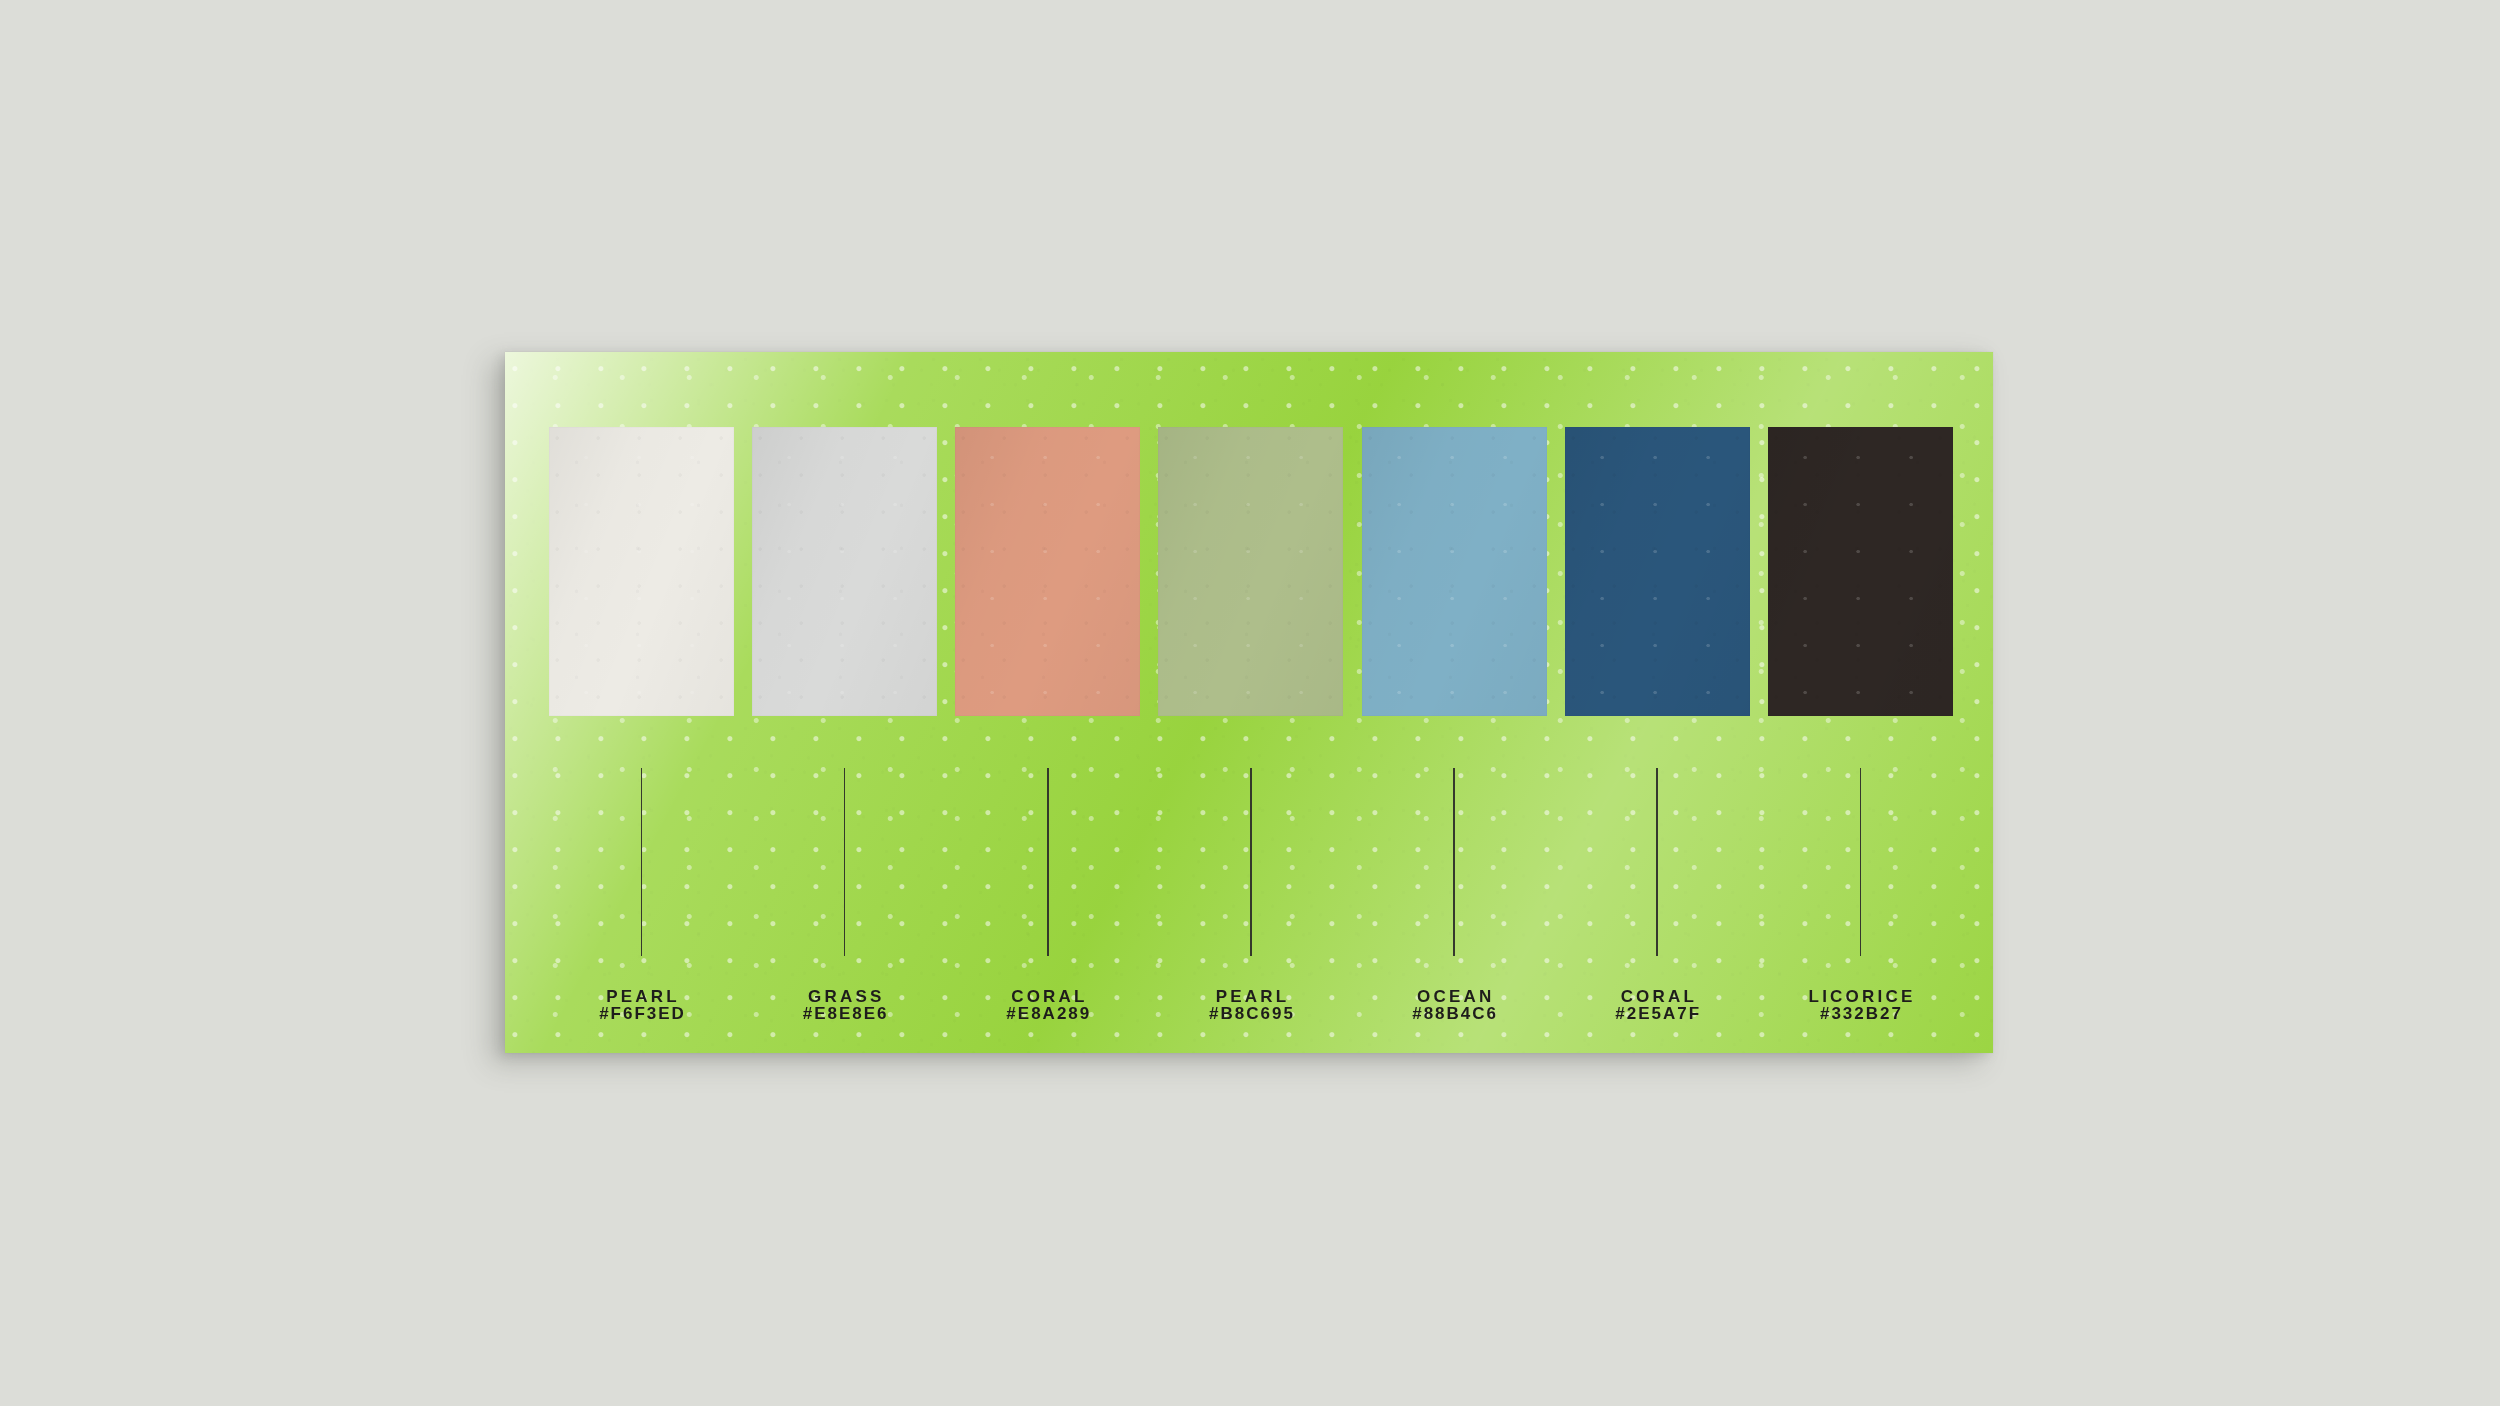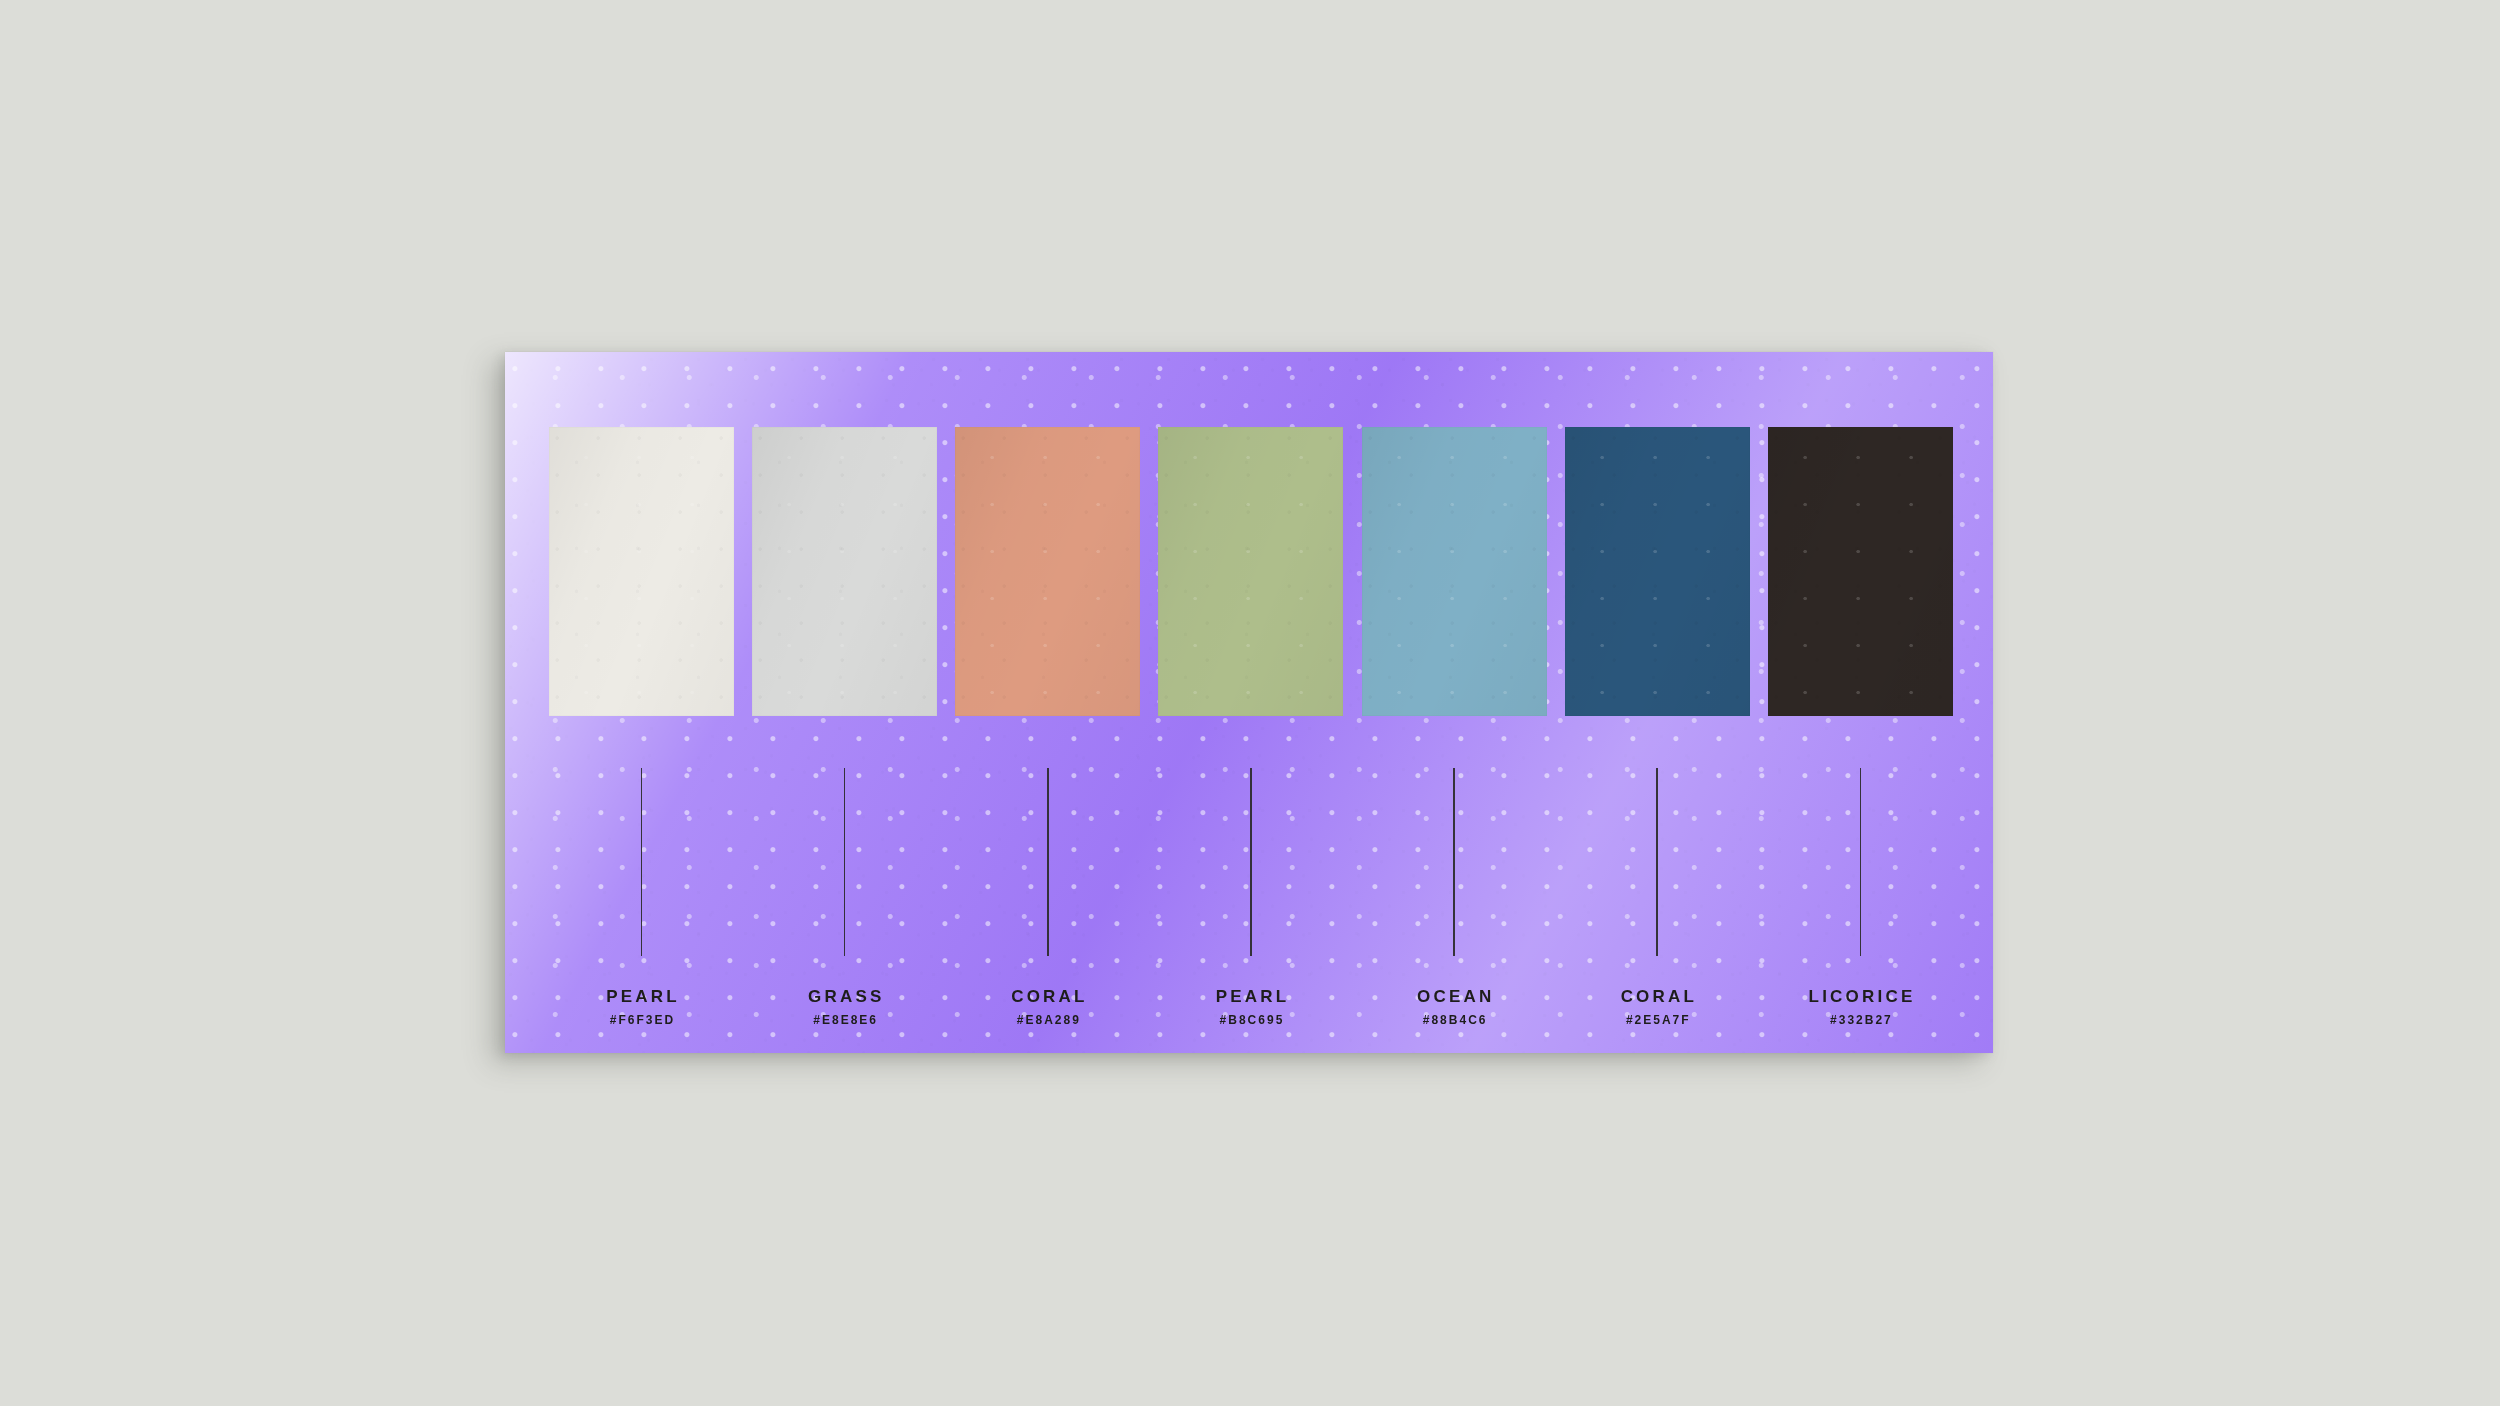--- a/index.html
+++ b/index.html
@@ -141,36 +141,35 @@
   .label-name {
     font-family: "Liberation Sans", sans-serif;
     font-size: 17px;
     font-weight: 700;
     letter-spacing: 3.2px;
     text-indent: 3.2px;
     line-height: 1;
     white-space: nowrap;
   }
   .label-hex {
-    margin-top: 9px;
     font-family: "Liberation Sans", sans-serif;
-    font-size: 12px;
+    font-size: 17px;
     font-weight: 700;
     letter-spacing: 2.0px;
     text-indent: 2.0px;
     line-height: 1;
     white-space: nowrap;
   }
 </style>
 </head>
 <body>
 
 <div id="stage" style="background: rgb(220, 221, 216);">
 
-  <div id="palette-card" style="background: #8b5cf6;">
+  <div id="palette-card" style="background: #84cc16;">
 
     <div id="paper-texture"></div>
     <div id="paper-sheen"></div>
 
     <div id="swatch-row">
       <div class="swatch" style="background-color: rgb(237, 235, 229);">
         <div class="swatch-tex"></div>
         <div class="swatch-shade"></div>
       </div>
       <div class="swatch" style="background-color: rgb(217, 218, 217);">

